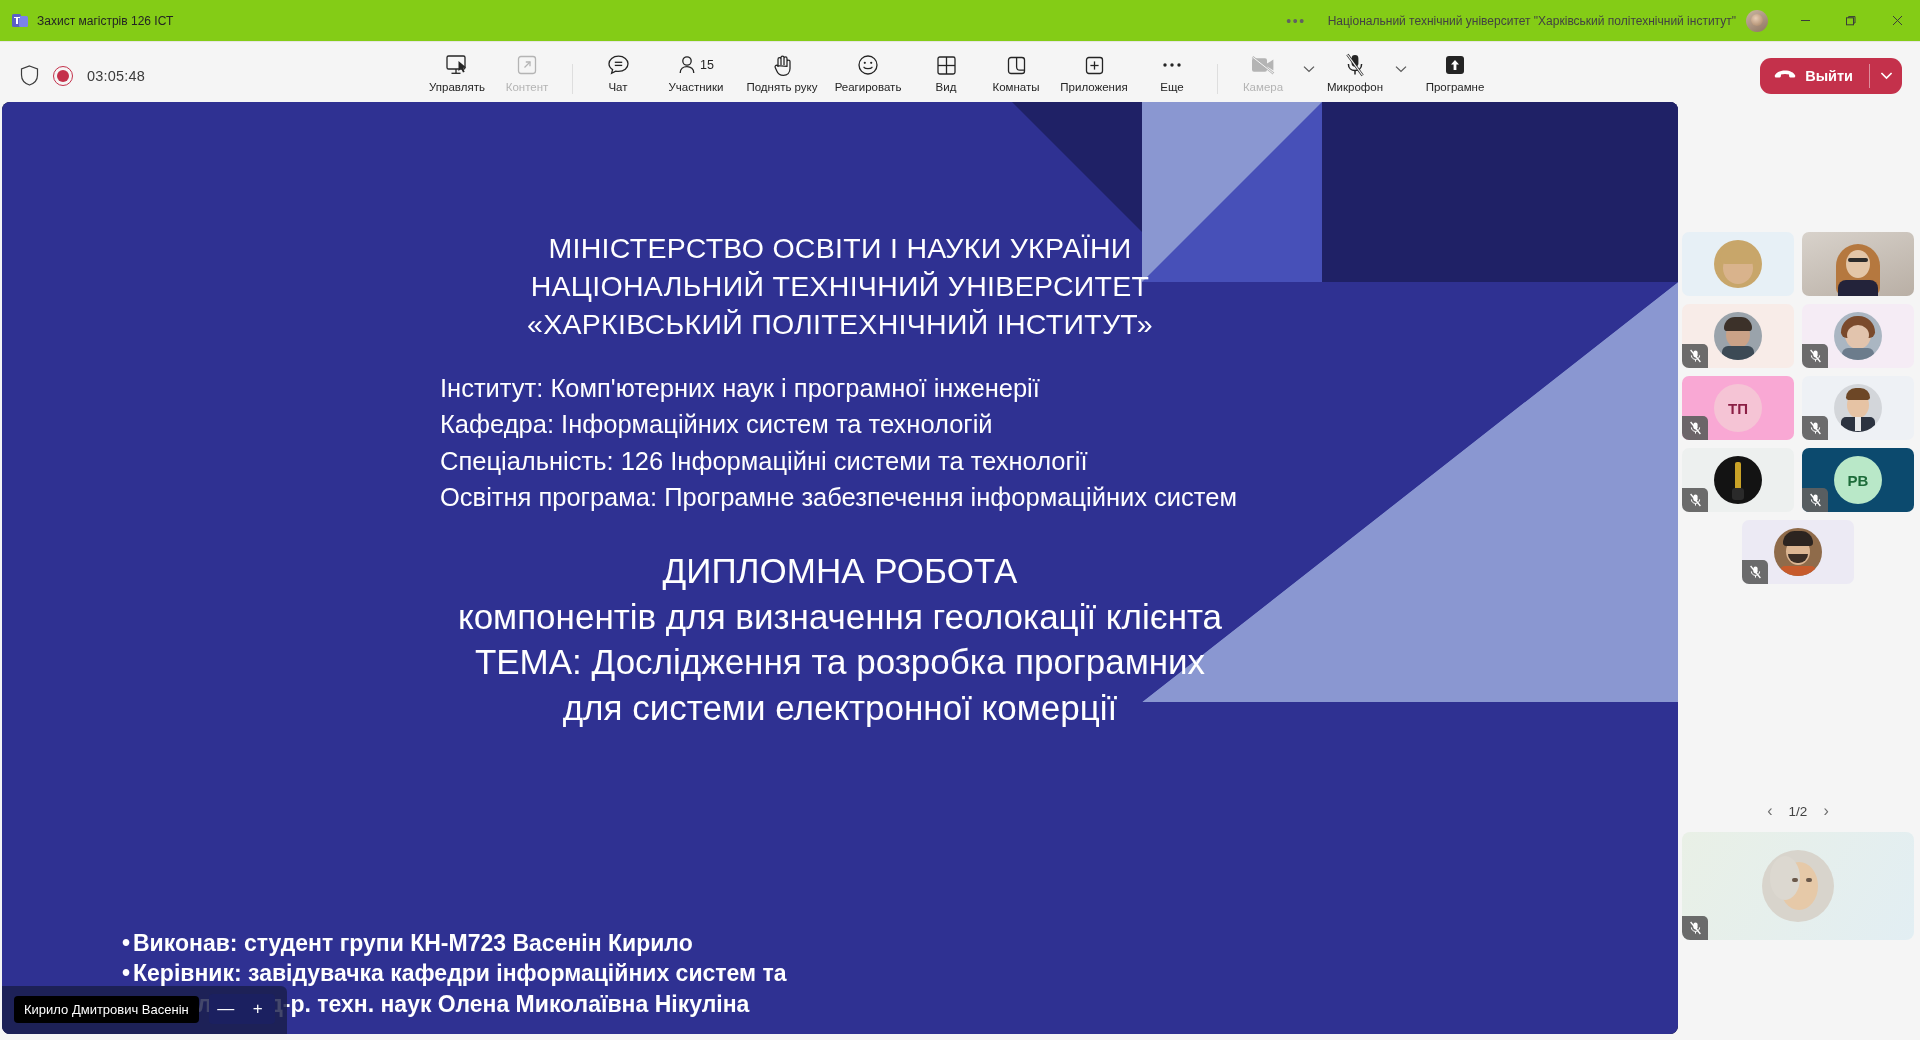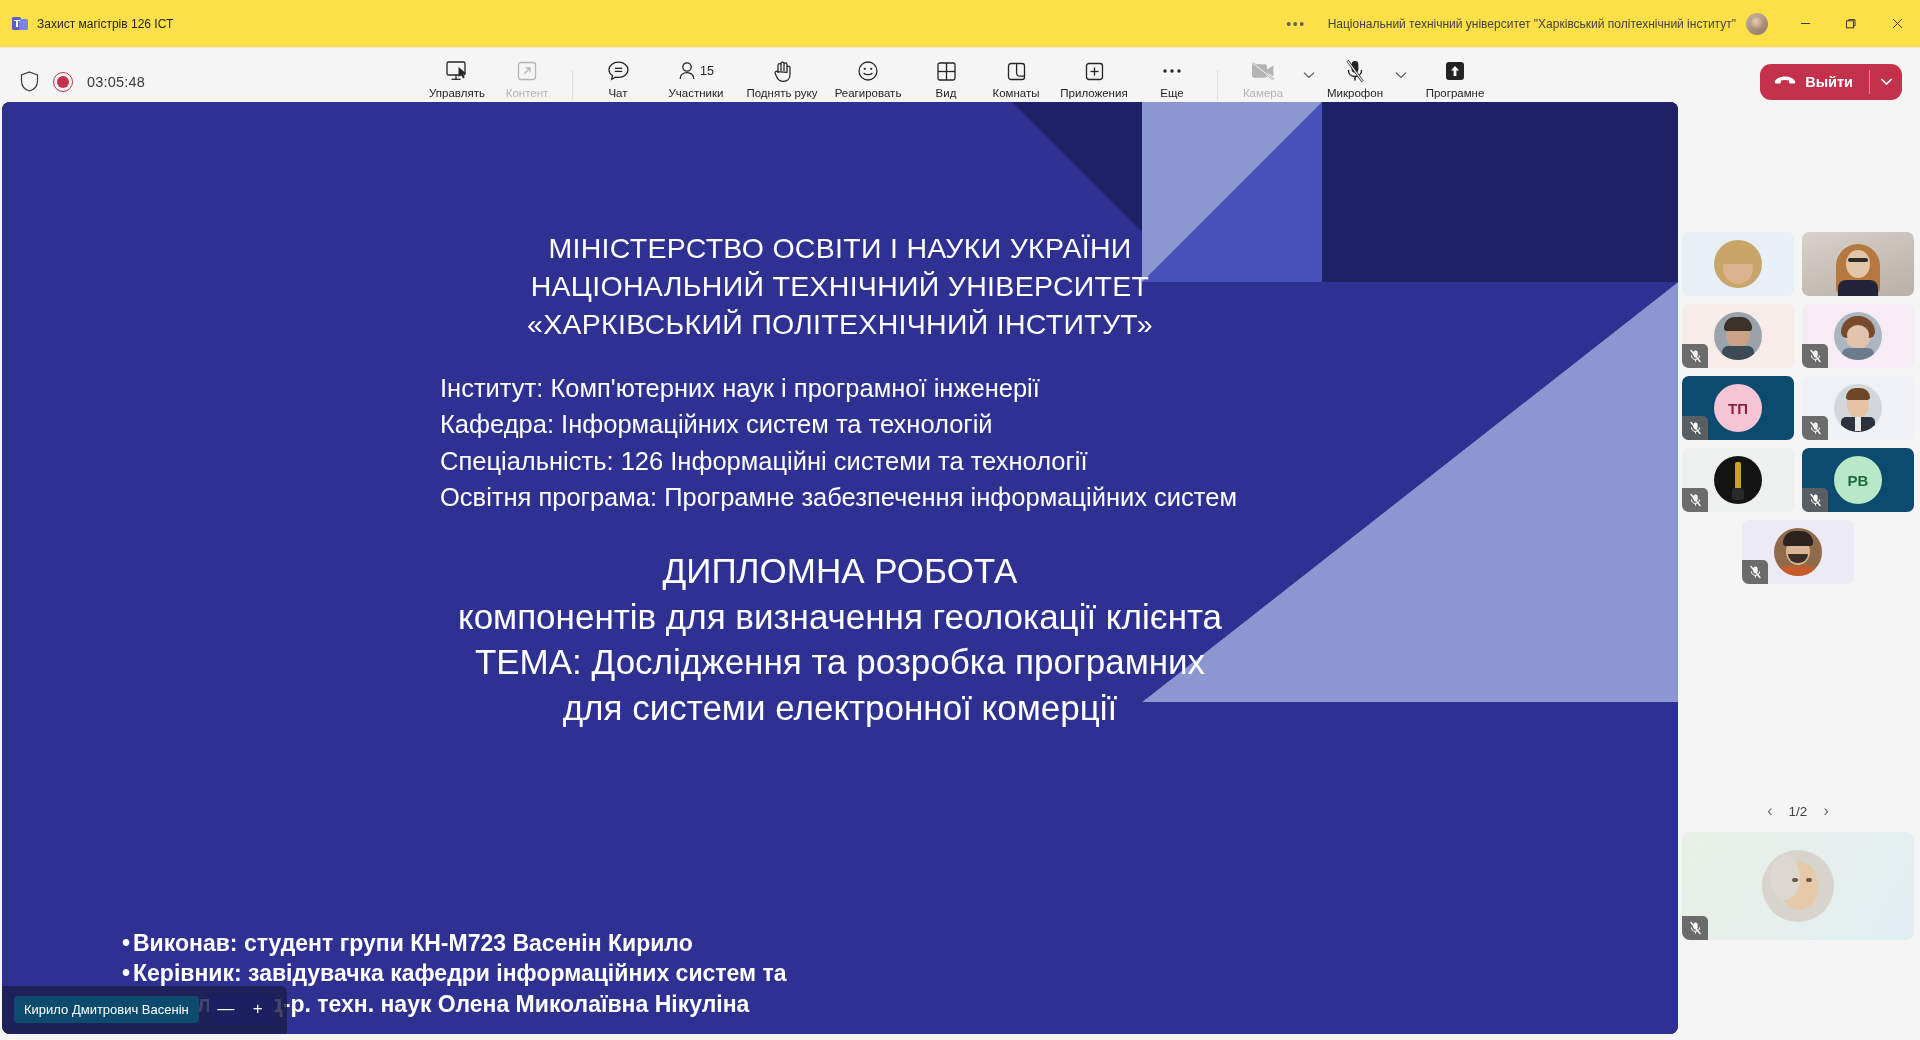--- a/index.html
+++ b/index.html
@@ -5,22 +5,22 @@
   * { box-sizing: border-box; margin: 0; padding: 0; }
   html, body {
     width: 1920px; height: 1040px;
     overflow: hidden;
     font-family: "Liberation Sans", sans-serif;
     background: #f5f5f5;
   }
 
   
   .titlebar {
-    height: 48px; width: 100%;
-    background: #fde047;
+    height: 42px; width: 100%;
+    background: #84cc16;
     display: flex; align-items: center;
     position: relative;
     border-bottom: 1px solid #e6e5e4;
   }
   .tb-left { display: flex; align-items: center; gap: 9px; padding-left: 12px; }
   .teams-logo { width: 16px; height: 16px; position: relative; }
   .teams-logo .t1 {
     position: absolute; left: 0; top: 1px; width: 9px; height: 13px;
     background: #5b5fc7; border-radius: 1.5px;
   }
@@ -159,21 +159,21 @@
 
   
   .name-chip-wrap {
     position: absolute; left: 0; bottom: 0;
     display: flex; align-items: center; gap: 10px;
     background: rgba(26,31,75,.82);
     padding: 8px 12px 10px 12px;
     border-top-right-radius: 6px;
   }
   .name-chip {
-    background: #0c4a6e; color: #fff; font-size: 13px;
+    background: #000000; color: #fff; font-size: 13px;
     padding: 6px 10px; border-radius: 4px; white-space: nowrap;
   }
   .zoom-ctl {
     display: flex; align-items: center; gap: 2px;
     background: #1b2060; border-radius: 4px; padding: 2px;
   }
   .zoom-btn {
     width: 30px; height: 26px; display: flex; align-items: center; justify-content: center;
     color: #fff; font-size: 17px; cursor: pointer;
   }
@@ -560,21 +560,21 @@
         <div class="mute">
           <svg width="13" height="14" viewBox="0 0 13 14">
               <rect x="4.4" y="1.4" width="4.2" height="7" rx="2.1" fill="#fff"></rect>
               <path d="M2.4 6.4 C2.4 8.8 4.2 10.4 6.5 10.4 C8.8 10.4 10.6 8.8 10.6 6.4" fill="none" stroke="#fff" stroke-width="1"></path>
               <line x1="6.5" y1="10.4" x2="6.5" y2="12.6" stroke="#fff" stroke-width="1"></line>
               <line x1="1.6" y1="1" x2="11.4" y2="13" stroke="#fff" stroke-width="1.3"></line>
             </svg>
         </div>
       </div>
 
-      <div class="tile" style="background:#0c4a6e">
+      <div class="tile" style="background:#f9a8d4">
         <div class="circ" style="background:#f5c4d5;color:#8b1f45">ТП</div>
         <div class="mute">
           <svg width="13" height="14" viewBox="0 0 13 14">
               <rect x="4.4" y="1.4" width="4.2" height="7" rx="2.1" fill="#fff"></rect>
               <path d="M2.4 6.4 C2.4 8.8 4.2 10.4 6.5 10.4 C8.8 10.4 10.6 8.8 10.6 6.4" fill="none" stroke="#fff" stroke-width="1"></path>
               <line x1="6.5" y1="10.4" x2="6.5" y2="12.6" stroke="#fff" stroke-width="1"></line>
               <line x1="1.6" y1="1" x2="11.4" y2="13" stroke="#fff" stroke-width="1.3"></line>
             </svg>
         </div>
       </div>

